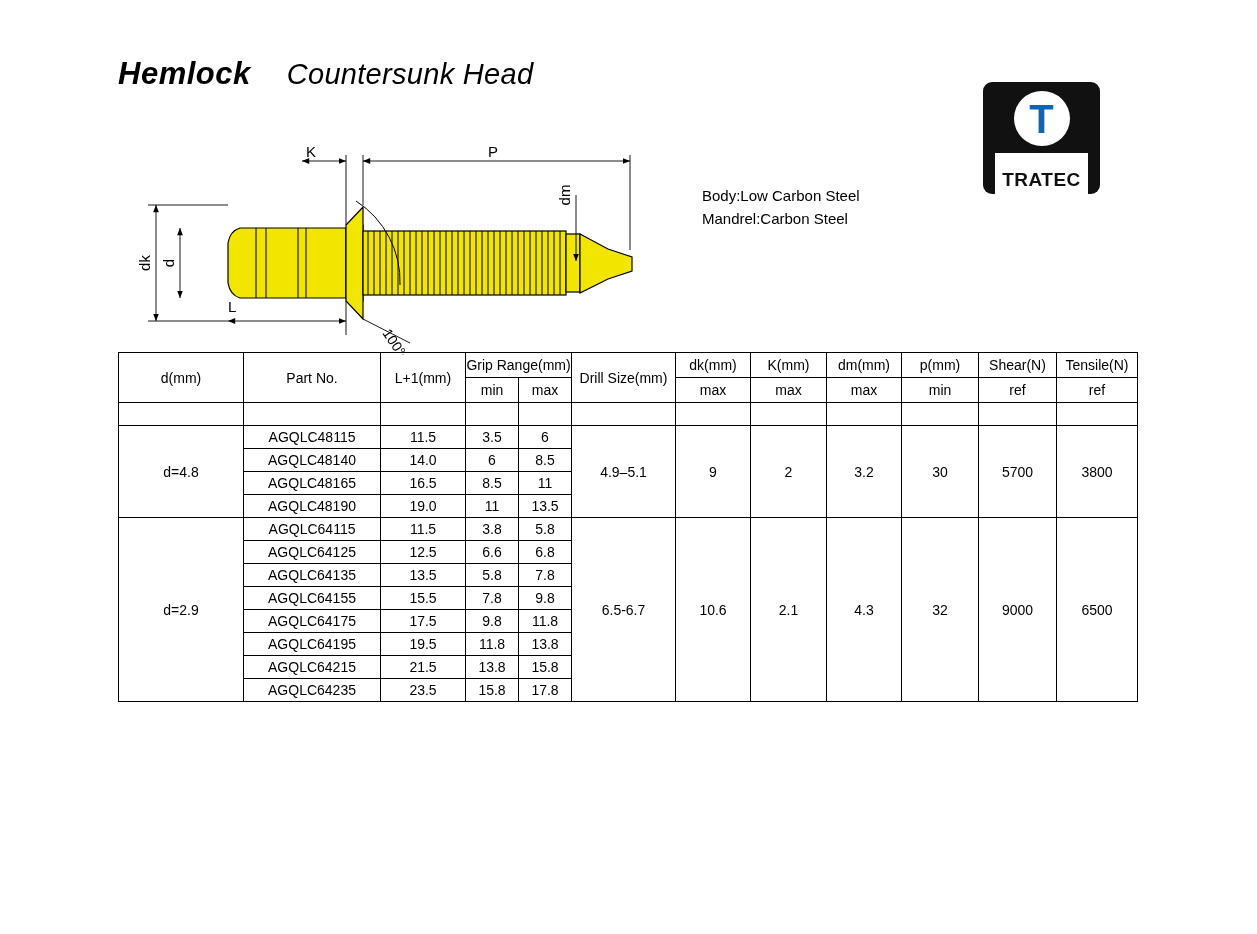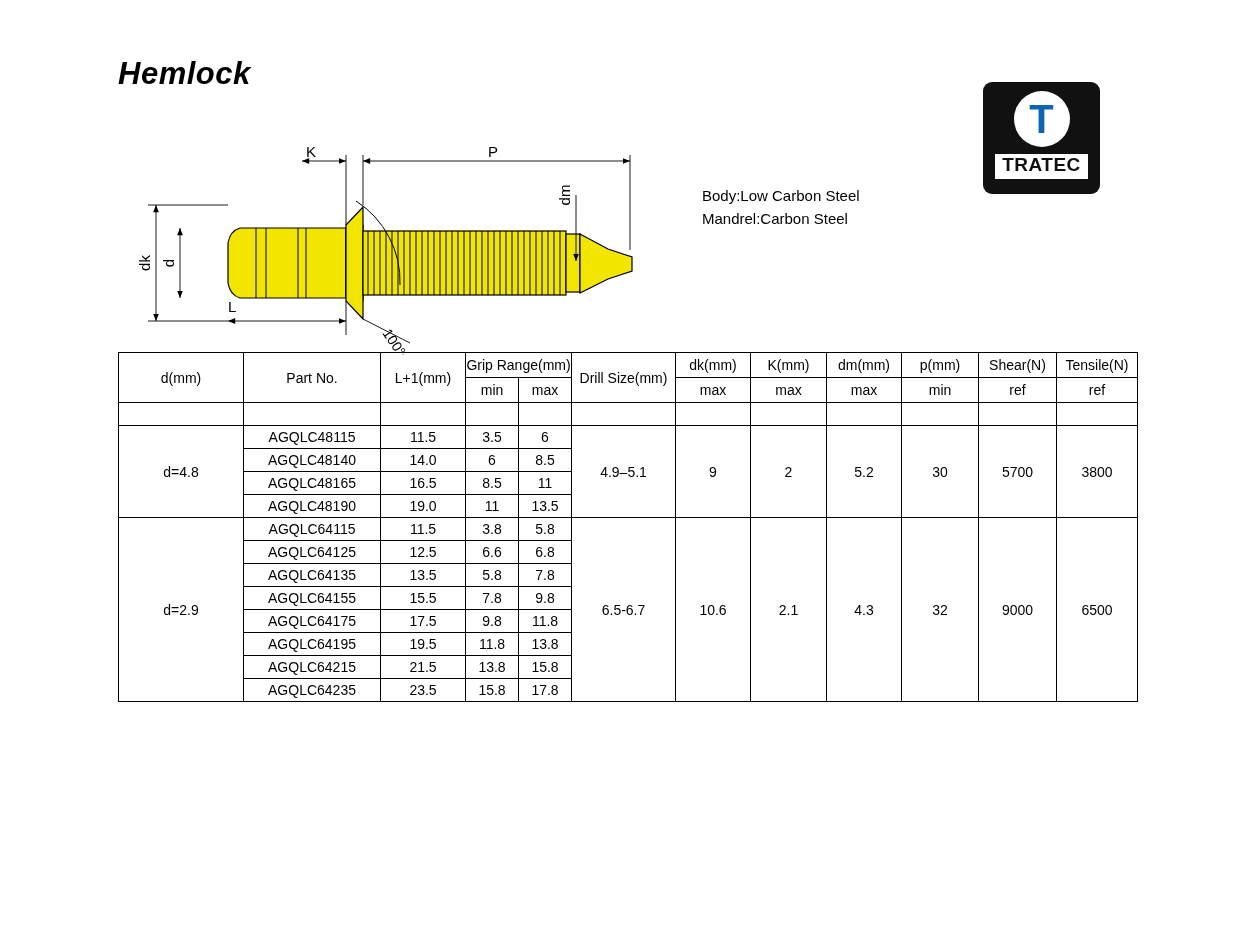--- a/index.html
+++ b/index.html
@@ -72,21 +72,21 @@
     line-height: 40px;
     font-family: "Liberation Sans", sans-serif;
   }
   #logo-word {
     margin-top: 7px;
     background: #ffffff;
     color: #111111;
     font-weight: bold;
     font-size: 19px;
     letter-spacing: 0.5px;
-    padding: 0 7px 3px 7px;
+    padding: 16px 7px 3px 7px;
     font-family: "Liberation Sans", sans-serif;
   }
 
   
   #material-notes {
     position: absolute;
     left: 702px;
     top: 184px;
     font-size: 15px;
     line-height: 23px;
@@ -124,20 +124,21 @@
   .spacer-row td { height: 17px; }
   .grouprow td { height: 22px; }
 
   
 </style>
 </head>
 <body>
 
 <div id="title-block">
   <span id="brand-title">Hemlock</span>
+  <span id="product-title">Countersunk Head</span>
 </div>
 
 <div id="logo">
   <div id="logo-circle">
     <span id="logo-letter">T</span>
   </div>
   <div id="logo-word">TRATEC</div>
 </div>
 
 <div id="material-notes">
@@ -309,21 +310,21 @@
 
     <tr class="grouprow">
       <td rowspan="4" class="no-left">d=4.8</td>
       <td>AGQLC48115</td>
       <td>11.5</td>
       <td>3.5</td>
       <td>6</td>
       <td rowspan="4">4.9–5.1</td>
       <td rowspan="4">9</td>
       <td rowspan="4">2</td>
-      <td rowspan="4">5.2</td>
+      <td rowspan="4">3.2</td>
       <td rowspan="4">30</td>
       <td rowspan="4">5700</td>
       <td rowspan="4" class="no-right">3800</td>
     </tr>
     <tr class="grouprow">
       <td>AGQLC48140</td>
       <td>14.0</td>
       <td>6</td>
       <td>8.5</td>
     </tr>

